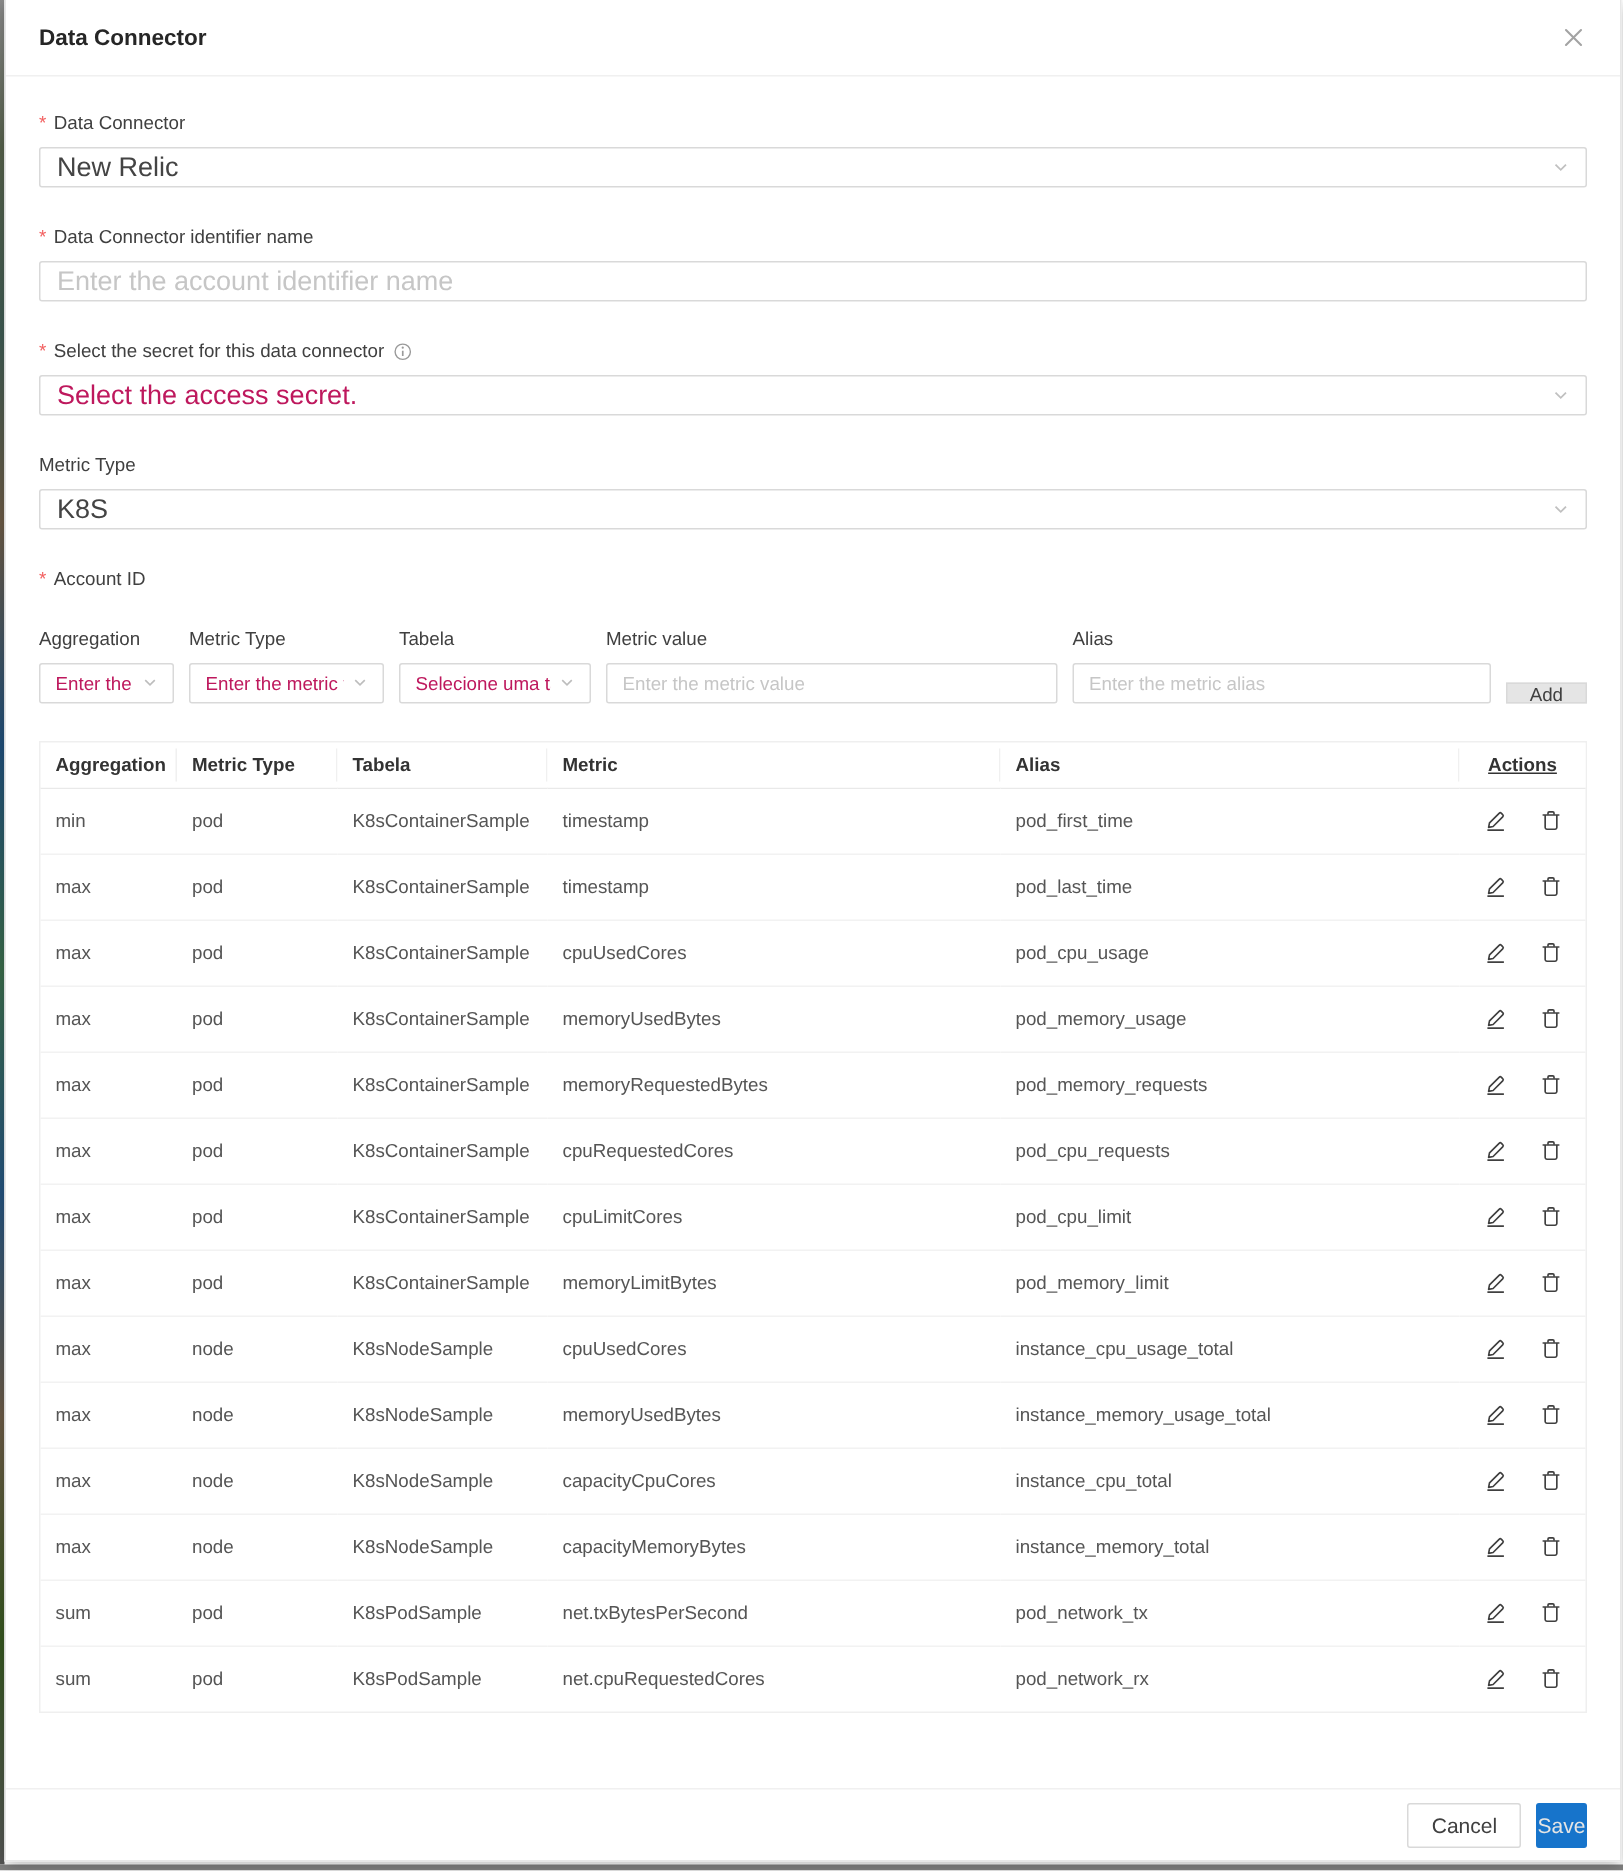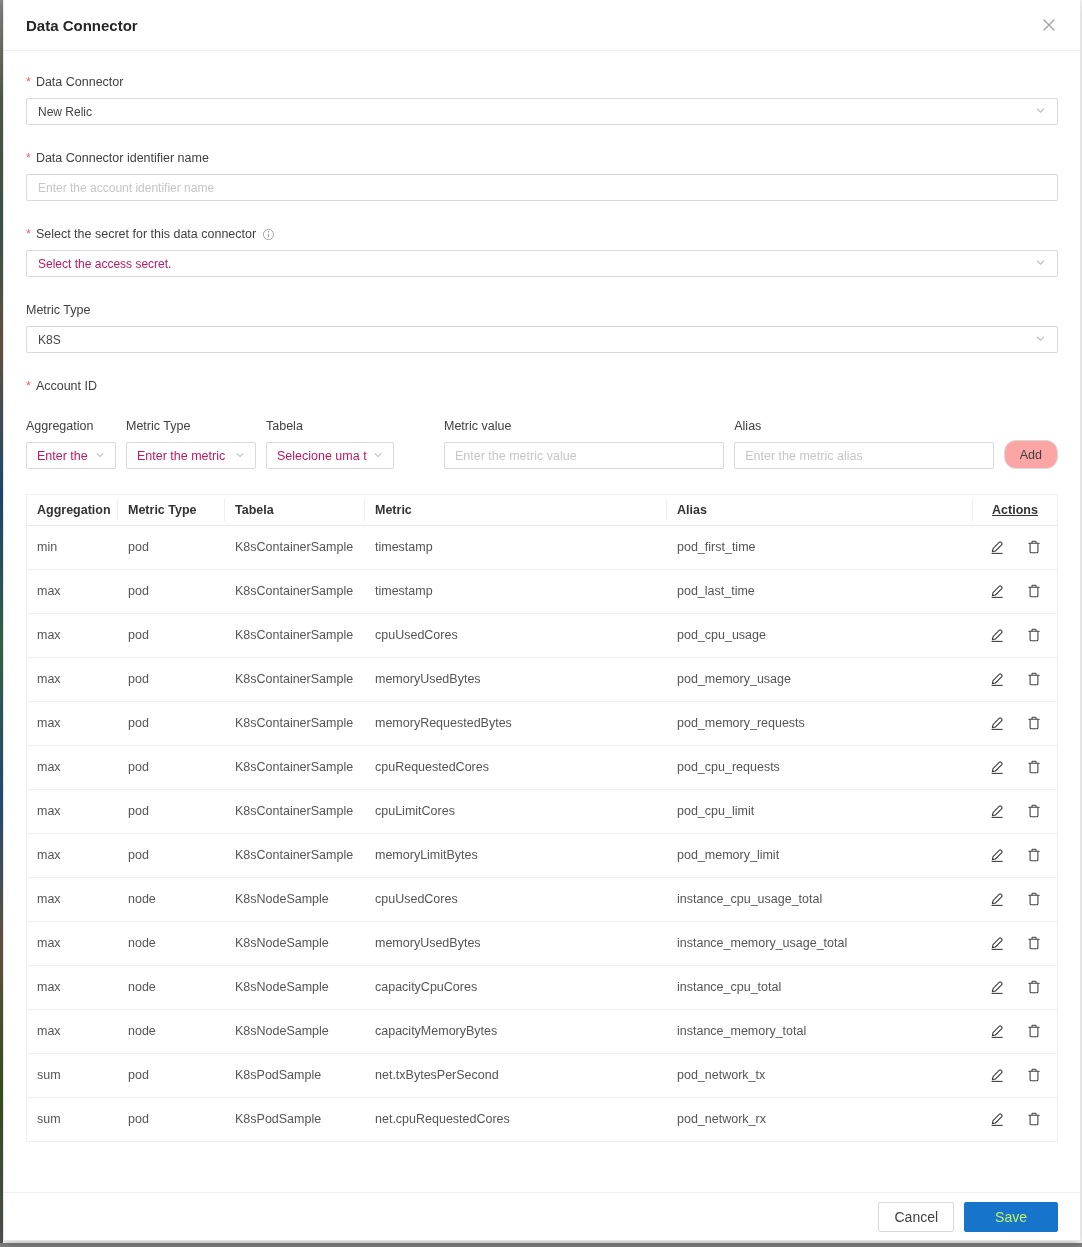--- a/index.html
+++ b/index.html
@@ -33,40 +33,40 @@
   .close-btn { cursor:pointer; display:flex; align-items:center; }
   .modal-body { flex:1 1 auto; padding:24px 22px 0 22px; }
 
   .field { margin-bottom:26px; }
   .f-label { font-size:12.5px; color:#404040; margin-bottom:9px; display:flex; align-items:center; }
   .req { color:#f25f5f; margin-right:5px; }
   .info { margin-left:6px; display:flex; align-items:center; }
   .control {
     height:27px; width:100%; border:1px solid #d9d9d9; border-radius:2px; background:#fff;
     display:flex; align-items:center; justify-content:space-between;
-    padding:0 11px; font-size:12px; color:#444; cursor:pointer;
+    padding:0 11px; font-size:18px; color:#444; cursor:pointer;
   }
   input.control { cursor:text; outline:none; display:block; }
   input::placeholder { color:#c6c6c6; }
   .ph { color:#be185d; white-space:nowrap; overflow:hidden; }
   .val { color:#444; }
 
   .builder { display:flex; align-items:flex-end; margin-bottom:25px; }
   .b-col { display:flex; flex-direction:column; margin-right:10px; }
   .b-label { font-size:12.5px; color:#404040; margin-bottom:9px; white-space:nowrap; }
   .b-control {
     height:27px; border:1px solid #d9d9d9; border-radius:2px; background:#fff;
     display:flex; align-items:center; padding:0 10px; font-size:12.5px; cursor:pointer;
   }
   .b-control .chev { margin-left:6px; flex:0 0 auto; }
   .w-agg { width:90px; } .w-mt { width:130px; } .w-tab { width:128px; }
-  .grow-a { flex:1.08 1 0;margin-left:40px; } .grow-b { flex:1 1 0; }
+  .grow-a { flex:1.08 1 0; } .grow-b { flex:1 1 0; }
   .add-btn {
-    height:29px; padding:0 15px; margin-bottom:0; flex:0 0 auto;
-    background:#fca5a5; border:1px solid #d9d9d9; border-radius:12px;
+    height:14px; padding:0 15px; margin-bottom:0; flex:0 0 auto;
+    background:#e5e5e5; border:1px solid #d9d9d9; border-radius:0;
     font-size:12.5px; color:#404040; font-family:"Liberation Sans",sans-serif; cursor:pointer;
   }
 
   .table-wrap { border:1px solid #efefef; margin-bottom:18px; }
   table { width:100%; border-collapse:collapse; font-size:12.5px; table-layout:fixed; }
   thead th {
     height:30px; text-align:left; font-weight:700; color:#333;
     padding:0 10px; position:relative; border-bottom:1px solid #e9e9e9; background:#fff;
     white-space:nowrap; overflow:hidden;
   }
@@ -82,21 +82,21 @@
   .actions-flex { display:flex; align-items:center; justify-content:center; gap:21px; }
   .action { cursor:pointer; display:inline-flex; }
 
   .modal-footer {
     flex:0 0 48px; border-top:1px solid #f0f0f0;
     display:flex; align-items:center; justify-content:flex-end; gap:10px; padding:0 22px;
   }
   .btn { height:30px; border-radius:2px; font-size:14px; cursor:pointer;
     font-family:"Liberation Sans",sans-serif; }
   .btn-cancel { padding:0 15px; background:#fff; border:1px solid #d9d9d9; color:#404040; }
-  .btn-save { padding:0 30px; background:#1774cb; border:1px solid #1774cb; color:#bef264; }
+  .btn-save { padding:0 0; background:#1774cb; border:1px solid #1774cb; color:#e5e5e5; }
 </style>
 </head>
 <body>
 
 <div class="left-strip"></div>
 <div class="bottom-strip"></div>
 
 <div class="modal">
 
   <div class="modal-header">

